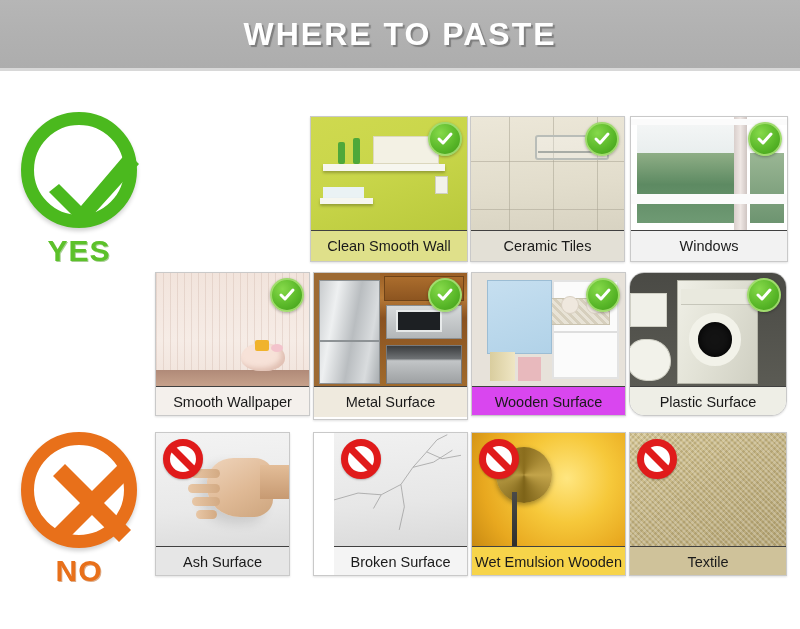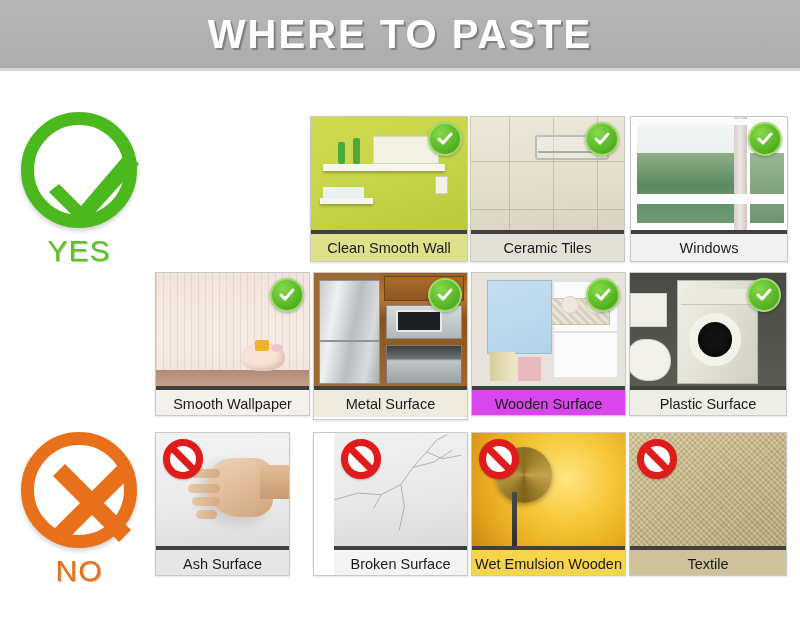--- a/index.html
+++ b/index.html
@@ -12,21 +12,21 @@
   .page { position: relative; width: 800px; height: 629px; background: #ffffff; }
 
   
   .header {
     position: absolute; left: 0; top: 0; width: 800px; height: 68px;
     background: linear-gradient(180deg, #b6b6b6 0%, #b1b1b1 50%, #adadad 100%);
     display: flex; align-items: center; justify-content: center;
   }
   .header-title {
     color: #ffffff;
-    font-size: 40px;
+    font-size: 32px;
     font-weight: bold;
     letter-spacing: 2px;
     text-shadow: 2px 2px 1px rgba(110,110,110,0.75);
     font-family: "Liberation Sans", sans-serif;
   }
   .header-rule {
     position: absolute; left: 0; top: 68px; width: 800px; height: 3px;
     background: #d8d8d8;
   }
 
@@ -46,21 +46,21 @@
   }
   .ring-no {
     border: 13px solid #e8701a;
     background: #ffffff;
     box-shadow: 0 3px 4px rgba(0,0,0,0.18);
   }
   .ring svg { position: absolute; left: -13px; top: -13px; }
 
   .verdict-label {
     margin-top: 6px;
-    font-size: 30px; font-weight: normal; letter-spacing: 1px;
+    font-size: 30px; font-weight: bold; letter-spacing: 1px;
     font-family: "Liberation Sans", sans-serif;
   }
   .label-yes { color: #5cc12a; text-shadow: 1px 1px 0 rgba(80,160,40,0.5); }
   .label-no  { color: #e8701a; text-shadow: 1px 1px 0 rgba(190,90,20,0.5); }
 
   
   .card {
     position: absolute;
     background: #ffffff;
     border: 1px solid #c9c9c9;
@@ -68,21 +68,21 @@
     overflow: hidden;
   }
   .card-photo {
     position: relative; width: 100%; height: 113px; overflow: hidden;
   }
   .card-photo .scene { position: absolute; inset: 0; }
   .card-caption {
     height: 31px;
     display: flex; align-items: center; justify-content: center;
     font-size: 14.5px; color: #1a1a1a;
-    border-top: 4px solid #404040;
+    border-top: 1px solid #404040;
     font-family: "Liberation Sans", sans-serif;
     white-space: nowrap;
   }
 
   
   .badge-ok {
     position: absolute; right: 5px; top: 5px;
     width: 34px; height: 34px; border-radius: 50%;
     background: radial-gradient(circle at 35% 30%, #86d94a 0%, #5bb92a 55%, #3f9c18 100%);
     border: 2px solid rgba(170, 225, 120, 0.85);
@@ -363,21 +363,21 @@
       </div>
       <div class="badge-ok">
         <svg width="18" height="18" viewBox="0 0 18 18" aria-hidden="true">
           <path d="M3 9 L7 13 L15 4" stroke="#ffffff" stroke-width="3" fill="none" stroke-linecap="round" stroke-linejoin="round"></path>
         </svg>
       </div>
     </div>
     <div class="card-caption" style="background:#d946ef;">Wooden Surface</div>
   </div>
 
-  <div class="card" style="left:629px; top:272px; width:158px; height:144px;">
+  <div class="card" style="left:629px; top:272px; width:158px; height:144px;border-radius:15px;">
     <div class="card-photo">
       <div class="scene ph-plastic">
         <div class="toilet-tank"></div>
         <div class="toilet-bowl"></div>
         <div class="machine">
           <div class="panel"></div>
           <div class="drum"></div>
         </div>
       </div>
       <div class="badge-ok">

